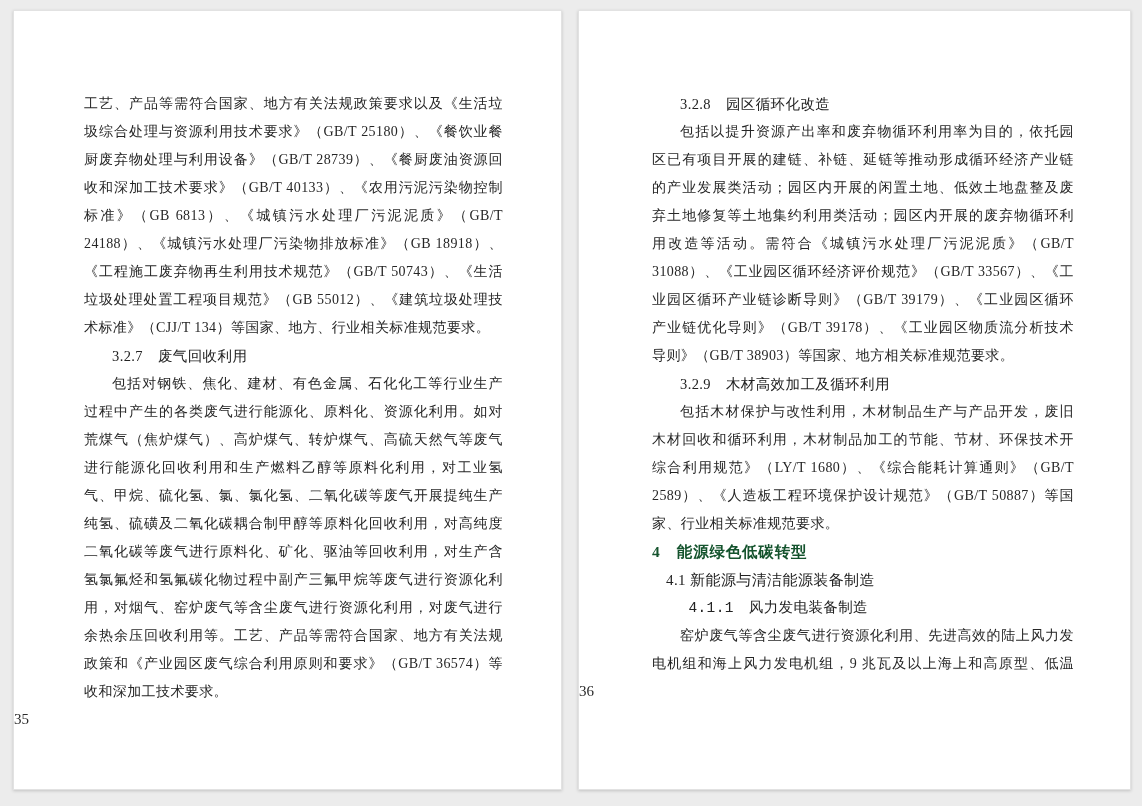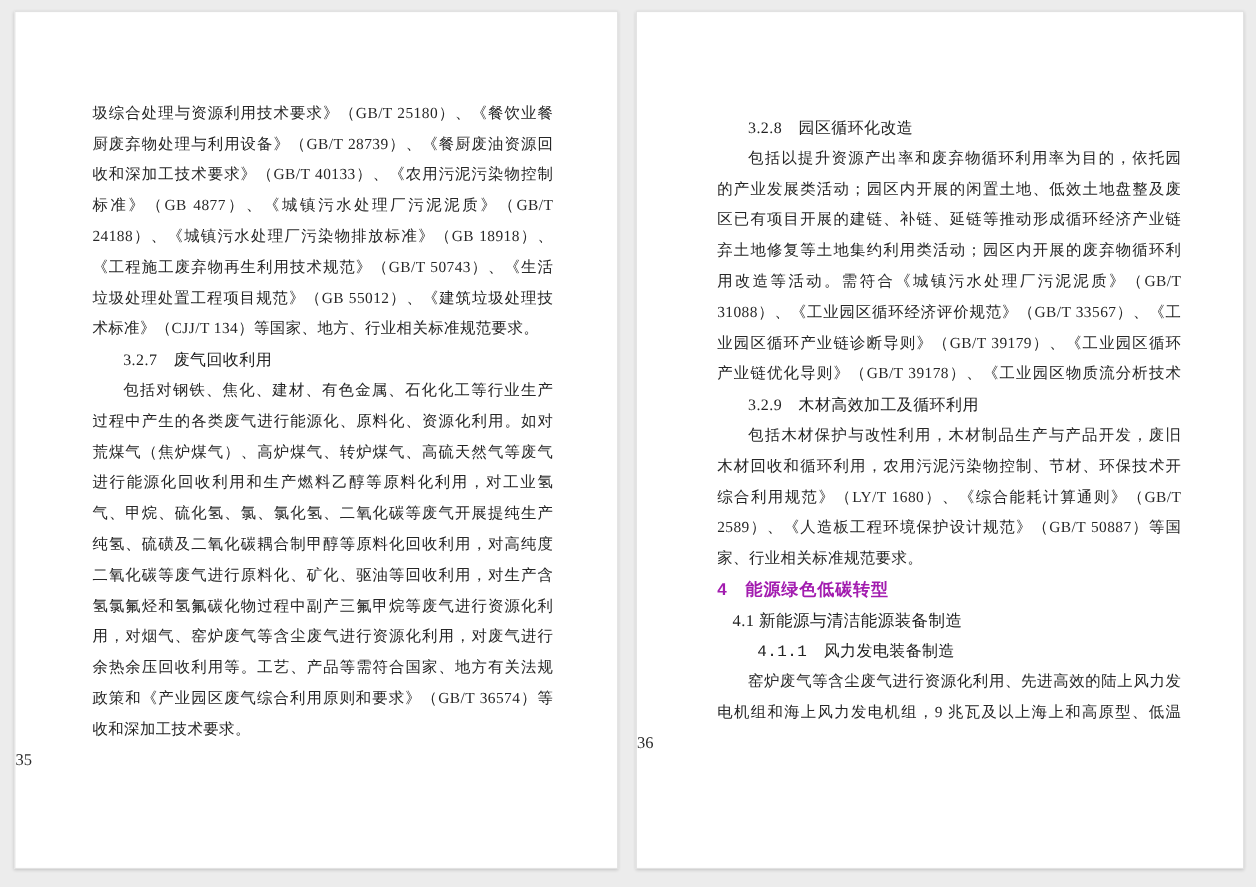--- a/index.html
+++ b/index.html
@@ -50,44 +50,45 @@
   }
   .line.h-kai {
     font-size: 14.5px;
     color: #222222;
   }
   .line.h-section {
     font-size: 15px;
     color: #222222;
   }
   .line.h-chapter {
-    font-family: Liberation Sans, sans-serif;
+    font-family: Liberation Serif, serif;
     font-weight: 700;
     font-size: 15.5px;
     letter-spacing: 0.8px;
-    color: #a21caf;
+    color: #14532d;
   }
   .page-number {
     margin-top: 2px;
     text-align: left;
     font-family: "Liberation Serif", "DejaVu Serif", serif;
     font-size: 15px;
     line-height: 22px;
     color: #2b2b2b;
   }
 </style>
 </head>
 <body>
 
 <div class="page page-left">
   <div class="page-content">
+      <div class="line  just">工艺、产品等需符合国家、地方有关法规政策要求以及《生活垃</div>
       <div class="line  just">圾综合处理与资源利用技术要求》（GB/T 25180）、《餐饮业餐</div>
       <div class="line  just">厨废弃物处理与利用设备》（GB/T 28739）、《餐厨废油资源回</div>
       <div class="line  just">收和深加工技术要求》（GB/T 40133）、《农用污泥污染物控制</div>
-      <div class="line  just">标准》（GB 4877）、《城镇污水处理厂污泥泥质》（GB/T</div>
+      <div class="line  just">标准》（GB 6813）、《城镇污水处理厂污泥泥质》（GB/T</div>
       <div class="line  just">24188）、《城镇污水处理厂污染物排放标准》（GB 18918）、</div>
       <div class="line  just">《工程施工废弃物再生利用技术规范》（GB/T 50743）、《生活</div>
       <div class="line  just">垃圾处理处置工程项目规范》（GB 55012）、《建筑垃圾处理技</div>
       <div class="line">术标准》（CJJ/T 134）等国家、地方、行业相关标准规范要求。</div>
       <div class="line h-kai" style="padding-left: 28px;">3.2.7　废气回收利用</div>
       <div class="line  just" style="padding-left: 28px;">包括对钢铁、焦化、建材、有色金属、石化化工等行业生产</div>
       <div class="line  just">过程中产生的各类废气进行能源化、原料化、资源化利用。如对</div>
       <div class="line  just">荒煤气（焦炉煤气）、高炉煤气、转炉煤气、高硫天然气等废气</div>
       <div class="line  just">进行能源化回收利用和生产燃料乙醇等原料化利用，对工业氢</div>
       <div class="line  just">气、甲烷、硫化氢、氯、氯化氢、二氧化碳等废气开展提纯生产</div>
@@ -97,32 +98,33 @@
       <div class="line  just">用，对烟气、窑炉废气等含尘废气进行资源化利用，对废气进行</div>
       <div class="line  just">余热余压回收利用等。工艺、产品等需符合国家、地方有关法规</div>
       <div class="line  just">政策和《产业园区废气综合利用原则和要求》（GB/T 36574）等</div>
       <div class="line">收和深加工技术要求。</div>
     </div>
   <div class="page-number">35</div>
 </div>
 
 <div class="page page-right">
   <div class="page-content">
-      <div class="line h-kai" style="padding-left: 28px; margin-top: 13px;">3.2.8　园区循环化改造</div>
+      <div class="line h-kai" style="padding-left: 28px;">3.2.8　园区循环化改造</div>
       <div class="line  just" style="padding-left: 28px;">包括以提升资源产出率和废弃物循环利用率为目的，依托园</div>
+      <div class="line  just">区已有项目开展的建链、补链、延链等推动形成循环经济产业链</div>
       <div class="line  just">的产业发展类活动；园区内开展的闲置土地、低效土地盘整及废</div>
-      <div class="line  just">区已有项目开展的建链、补链、延链等推动形成循环经济产业链</div>
       <div class="line  just">弃土地修复等土地集约利用类活动；园区内开展的废弃物循环利</div>
       <div class="line  just">用改造等活动。需符合《城镇污水处理厂污泥泥质》（GB/T</div>
       <div class="line  just">31088）、《工业园区循环经济评价规范》（GB/T 33567）、《工</div>
       <div class="line  just">业园区循环产业链诊断导则》（GB/T 39179）、《工业园区循环</div>
       <div class="line  just">产业链优化导则》（GB/T 39178）、《工业园区物质流分析技术</div>
+      <div class="line">导则》（GB/T 38903）等国家、地方相关标准规范要求。</div>
       <div class="line h-kai" style="padding-left: 28px;">3.2.9　木材高效加工及循环利用</div>
       <div class="line  just" style="padding-left: 28px;">包括木材保护与改性利用，木材制品生产与产品开发，废旧</div>
-      <div class="line  just">木材回收和循环利用，农用污泥污染物控制、节材、环保技术开</div>
+      <div class="line  just">木材回收和循环利用，木材制品加工的节能、节材、环保技术开</div>
       <div class="line  just">综合利用规范》（LY/T 1680）、《综合能耗计算通则》（GB/T</div>
       <div class="line  just">2589）、《人造板工程环境保护设计规范》（GB/T 50887）等国</div>
       <div class="line">家、行业相关标准规范要求。</div>
       <div class="line h-chapter">4　能源绿色低碳转型</div>
       <div class="line h-section" style="padding-left: 14px;">4.1 新能源与清洁能源装备制造</div>
       <div class="line h-kai" style="padding-left: 36.4px; font-family: Liberation Mono, monospace;">4.1.1　风力发电装备制造</div>
       <div class="line  just" style="padding-left: 28px;">窑炉废气等含尘废气进行资源化利用、先进高效的陆上风力发</div>
       <div class="line  just">电机组和海上风力发电机组，9 兆瓦及以上海上和高原型、低温</div>
     </div>
   <div class="page-number">36</div>

